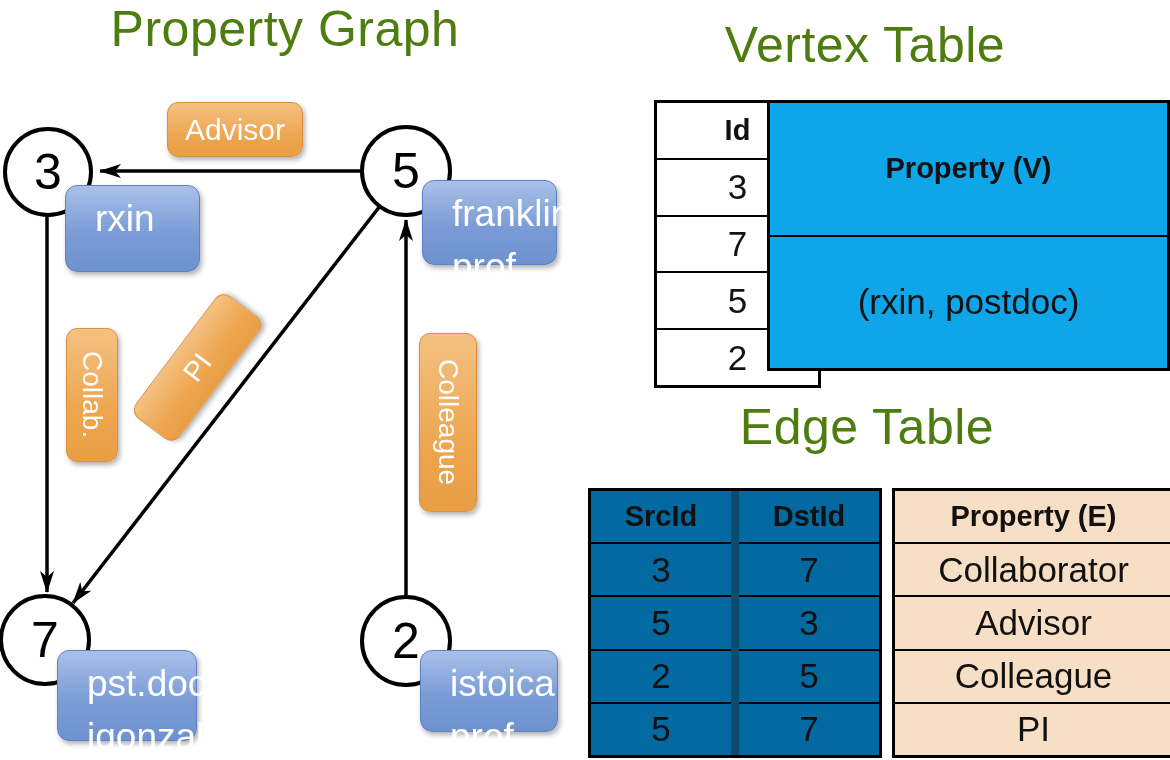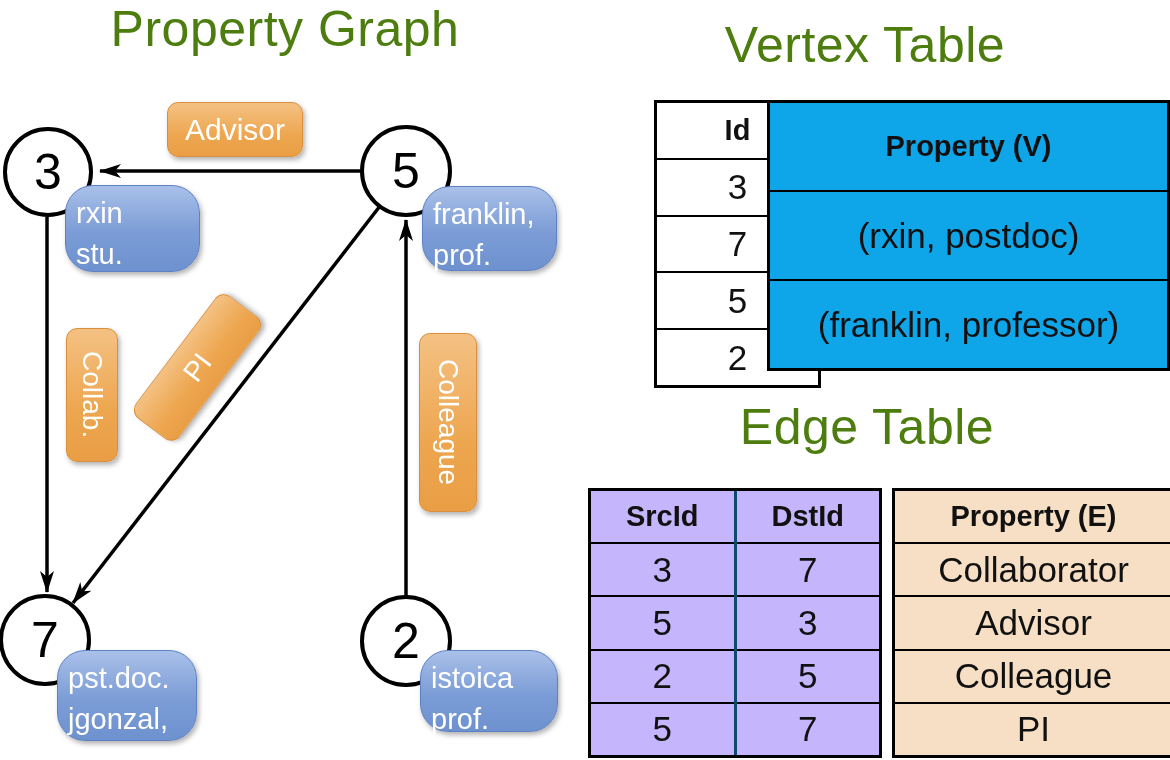--- a/index.html
+++ b/index.html
@@ -32,43 +32,43 @@
     font-size:30px;
   }
   .pill-vert { font-size:28px; }
   .pill-vert .vtxt { writing-mode:vertical-rl; }
   #pill-pi { transform:rotate(-53deg); font-size:28px; }
 
   
   .vbox {
     position:absolute; box-sizing:border-box;
     background:linear-gradient(180deg,#a9c0e9 0%,#7b9cd6 55%,#6e92cf 100%);
-    border:1px solid #5d81c2; border-radius:28px;
+    border:1px solid #5d81c2; border-radius:12px;
     box-shadow:2px 3px 5px rgba(0,0,0,0.30);
-    color:#fff; font-size:29px; line-height:1.42; padding:7px 6px 0 10px;
+    color:#fff; font-size:37px; line-height:1.42; padding:7px 6px 0 29px;
   }
   .vbox span { display:block; }
 
   
   .tcol {
     position:absolute; display:flex; flex-direction:column;
     border:3px solid #000; box-sizing:border-box; background:#fff;
   }
   .tcell {
     flex:1; display:flex; align-items:center; justify-content:center;
     font-size:35px; border-top:2px solid #000; color:#111;
   }
   .tcell:first-child { border-top:none; }
   .tcell.head { font-weight:bold; font-size:29px; }
   #vprop-col { background:#0ea5e9; }
   #eprop-col { background:#f6dfc4; }
   #esrcdst { position:absolute; display:flex; flex-direction:row;
-    border:3px solid #000; box-sizing:border-box; background:#c4b5fd; }
+    border:3px solid #000; box-sizing:border-box; background:#0369a1; }
   #esrcdst .subcol { flex:1; display:flex; flex-direction:column; }
-  #esrcdst .subcol.dst { border-left:3px solid #0c4a6e;justify-content:flex-end; }
+  #esrcdst .subcol.dst { border-left:8px solid #0c4a6e;justify-content:flex-end; }
 </style>
 </head>
 <body>
 
 <div id="stage">
 
   <div id="title-graph" class="title">Property Graph</div>
   <div id="title-vertex" class="title">Vertex Table</div>
   <div id="title-edge" class="title">Edge Table</div>
 
@@ -97,23 +97,22 @@
   <div class="pill pill-vert" style="left:66px;top:328px;width:52px;height:134px;">
     <span class="vtxt">Collab.</span>
   </div>
   <div class="pill" id="pill-pi" style="left:121px;top:340px;width:153px;height:55px;">PI</div>
   <div class="pill pill-vert" style="left:419px;top:333px;width:58px;height:179px;">
     <span class="vtxt">Colleague</span>
   </div>
 
   <div class="vbox" style="left:65px;top:185px;width:135px;height:87px;">
     <span>rxin</span>
-    <span>stu.</span>
   </div>
-  <div class="vbox" style="left:422px;top:186px;width:135px;height:85px;">
+  <div class="vbox" style="left:422px;top:180px;width:135px;height:85px;">
     <span>franklin,</span>
     <span>prof.</span>
   </div>
   <div class="vbox" style="left:57px;top:650px;width:140px;height:91px;">
     <span>pst.doc.</span>
     <span>jgonzal,</span>
   </div>
   <div class="vbox" style="left:420px;top:650px;width:138px;height:82px;">
     <span>istoica</span>
     <span>prof.</span>
@@ -122,21 +121,20 @@
   <div class="tcol" id="vid-col" style="left:614px;top:100px;width:167px;height:288px;margin-left:40px;">
     <div class="tcell head">Id</div>
     <div class="tcell">3</div>
     <div class="tcell">7</div>
     <div class="tcell">5</div>
     <div class="tcell">2</div>
   </div>
   <div class="tcol" id="vprop-col" style="left:767px;top:100px;width:403px;height:271px;">
     <div class="tcell head">Property (V)</div>
     <div class="tcell">(rxin, postdoc)</div>
-    <div class="tcell">(franklin, professor)</div>
   </div>
 
   <div id="esrcdst" style="left:588px;top:488px;width:294px;height:270px;">
     <div class="subcol src">
       <div class="tcell head">SrcId</div>
       <div class="tcell">3</div>
       <div class="tcell">5</div>
       <div class="tcell">2</div>
       <div class="tcell">5</div>
     </div>

